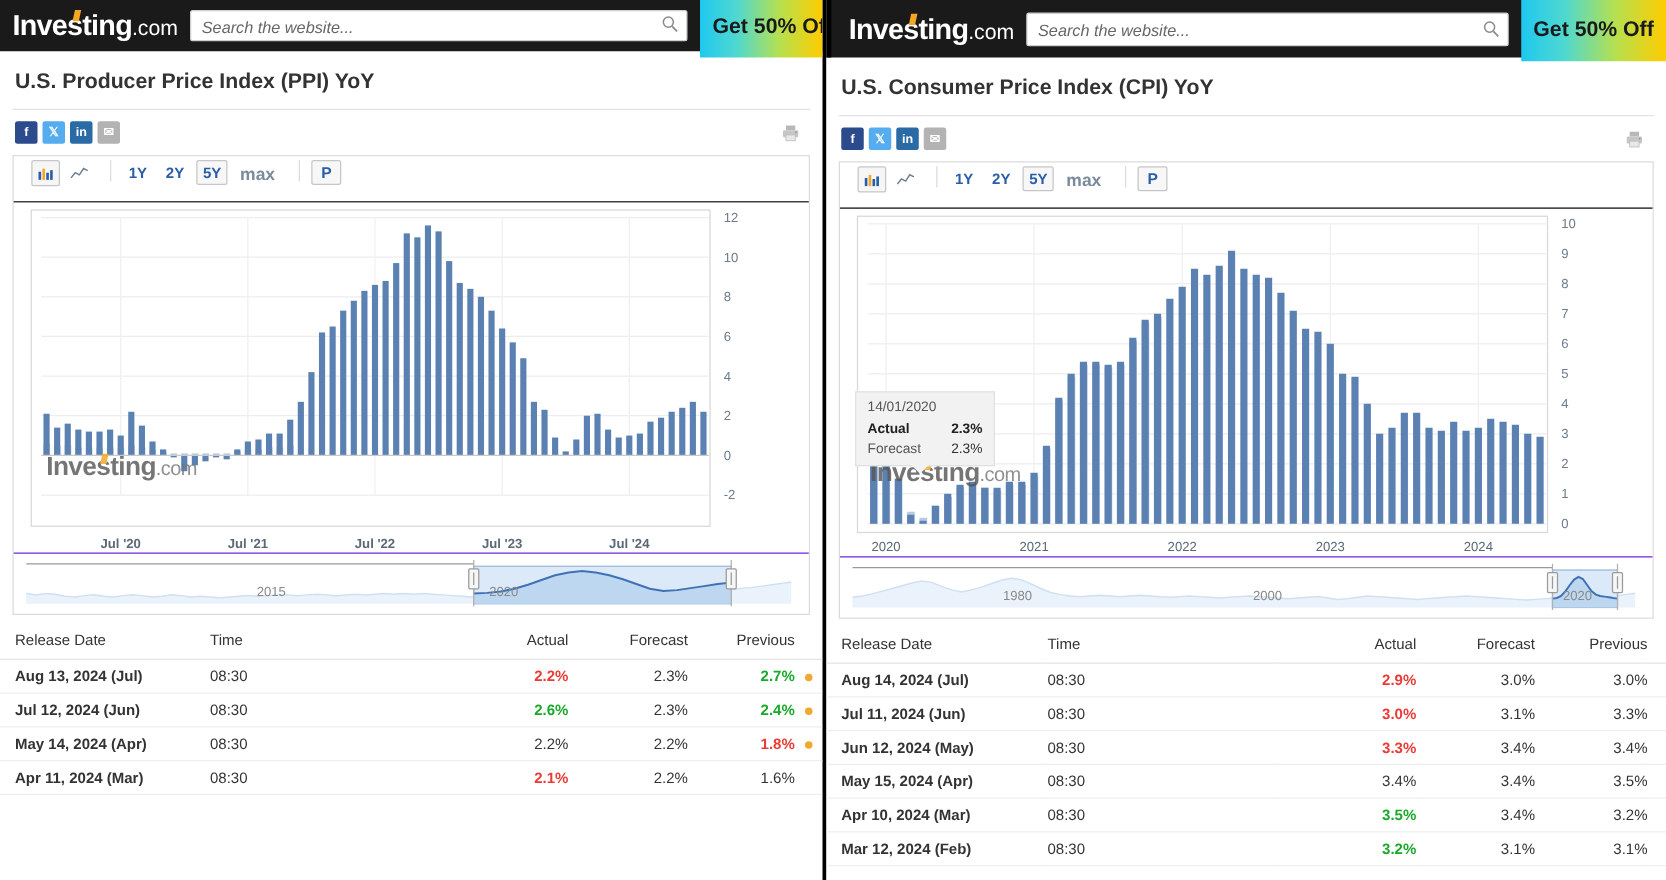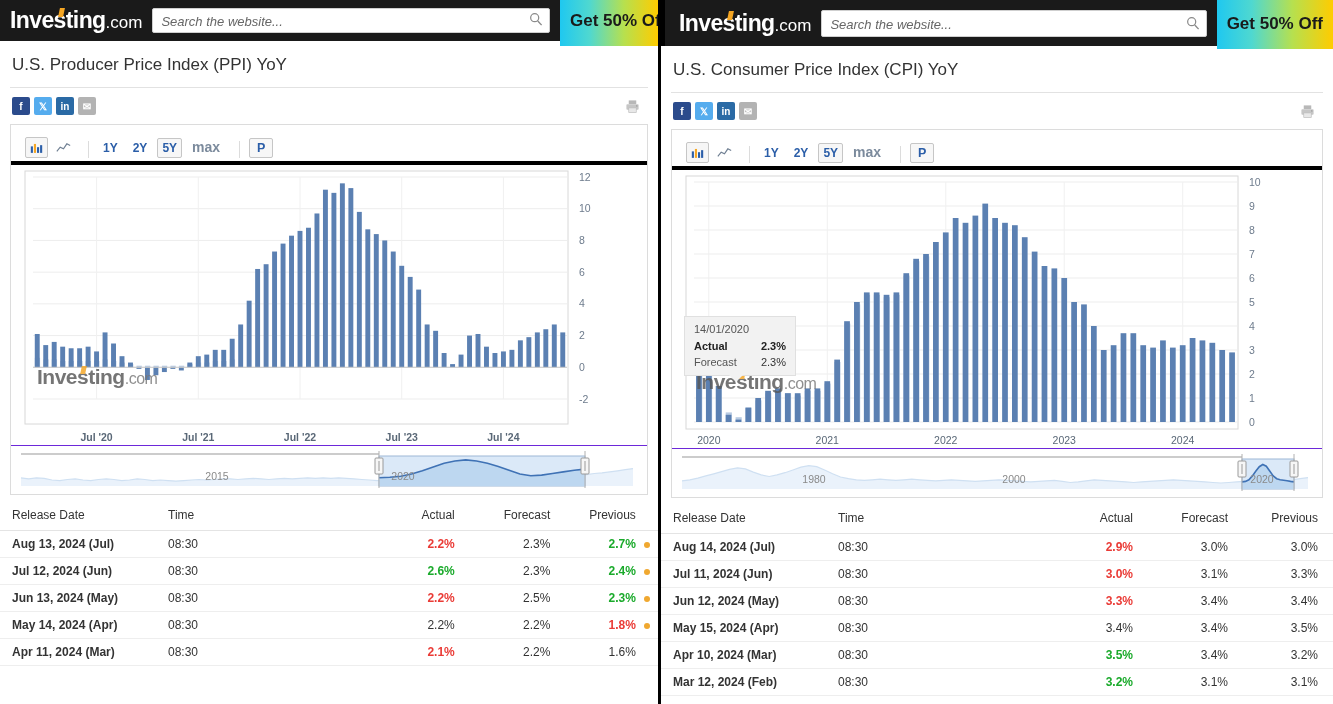--- a/index.html
+++ b/index.html
@@ -19,37 +19,37 @@
   .searchbox{width:100%;height:25px;box-sizing:border-box;background:#fff;border:1px solid #cfcfcf;border-radius:2px;
     font-size:13px;color:#666;padding:0 26px 0 8px;font-family:"Liberation Sans",sans-serif;line-height:25px;font-style:italic;}
   .panel-right .searchbox{height:27px;line-height:27px;}
   .searchicon{position:absolute;right:7px;top:4px;width:14px;height:14px;}
   .promo{background:linear-gradient(90deg,#1fc8f0 0%,#4fd8d0 30%,#b6e04f 65%,#ffcc00 100%);
     color:#1a1a1a;font-weight:bold;font-size:17px;padding:12px 10px;height:27px;line-height:27px;white-space:nowrap;}
   .panel-left .promo{width:78px;overflow:hidden;}
   .panel-right .promo{margin-right:0;}
 
   
-  .ptitle{font-size:17px;font-weight:normal;color:#333;padding:14px 0 12px 12px;}
+  .ptitle{font-size:17px;font-weight:bold;color:#333;padding:14px 0 12px 12px;}
   .divider{height:1px;background:#e2e2e2;margin:0 10px;}
 
   
   .socialrow{display:flex;align-items:center;padding:9px 10px 9px 12px;}
   .sbtn{width:18px;height:18px;border-radius:2px;margin-right:4px;display:flex;align-items:center;justify-content:center;
     color:#fff;font-size:10px;font-weight:bold;font-family:"Liberation Sans",sans-serif;}
   .s-fb{background:#2b4b8c;}
   .s-x{background:#55acee;}
   .s-in{background:#2a6aa5;}
   .s-mail{background:#b3b3b3;}
   .spacer{flex:1;}
   .printer{width:15px;height:15px;margin-right:8px;}
 
   
   .chartcard{margin:0 10px;border:1px solid #dcdcdc;background:#fff;}
-  .chart-toolbar{display:flex;align-items:flex-end;height:30px;padding:3px 0 3px 14px;border-bottom:4px solid #000000;}
+  .chart-toolbar{display:flex;align-items:flex-start;height:30px;padding:3px 0 3px 14px;border-bottom:1px solid #000000;}
   .tb-icon{width:21px;height:19px;border:1px solid transparent;border-radius:2px;display:flex;align-items:center;justify-content:center;margin-right:4px;}
   .tb-icon.active{border:1px solid #c6c6c6;background:#f6f6f6;}
   .tb-sep{width:1px;height:17px;background:#dcdcdc;margin:0 9px;}
   .tb-range{font-size:12px;font-weight:bold;color:#2b5ea8;padding:2px 4px;margin-right:5px;border:1px solid transparent;border-radius:2px;}
   .tb-range.small{font-size:14px;color:#7b8a9c;font-weight:bold;}
   .tb-range.sel{border:1px solid #c6c6c6;background:#f7f7f7;}
   .tb-p{font-size:12.5px;font-weight:bold;color:#2b5ea8;border:1px solid #c6c6c6;background:#f7f7f7;border-radius:2px;padding:2px 7px;}
 
   .plotwrap{position:relative;height:280px;}
   .panel-right .plotwrap{height:278px;}
@@ -324,28 +324,20 @@
           </tr>
           <tr>
             <td class="c-date"><span>Jul 12, 2024 (Jun)</span></td>
             <td class=""><span>08:30</span></td>
             <td class="c-num"><span class="up">2.6%</span></td>
             <td class="c-num"><span class="neu">2.3%</span></td>
             <td class="c-num"><span class="up">2.4%</span></td>
             <td class="c-dot"><span class="dot"></span></td>
           </tr>
           <tr>
-            <td class="c-date"><span>Jun 13, 2024 (May)</span></td>
-            <td class=""><span>08:30</span></td>
-            <td class="c-num"><span class="down">2.2%</span></td>
-            <td class="c-num"><span class="neu">2.5%</span></td>
-            <td class="c-num"><span class="up">2.3%</span></td>
-            <td class="c-dot"><span class="dot"></span></td>
-          </tr>
-          <tr>
             <td class="c-date"><span>May 14, 2024 (Apr)</span></td>
             <td class=""><span>08:30</span></td>
             <td class="c-num"><span class="neu">2.2%</span></td>
             <td class="c-num"><span class="neu">2.2%</span></td>
             <td class="c-num"><span class="down">1.8%</span></td>
             <td class="c-dot"><span class="dot"></span></td>
           </tr>
           <tr>
             <td class="c-date"><span>Apr 11, 2024 (Mar)</span></td>
             <td class=""><span>08:30</span></td>

